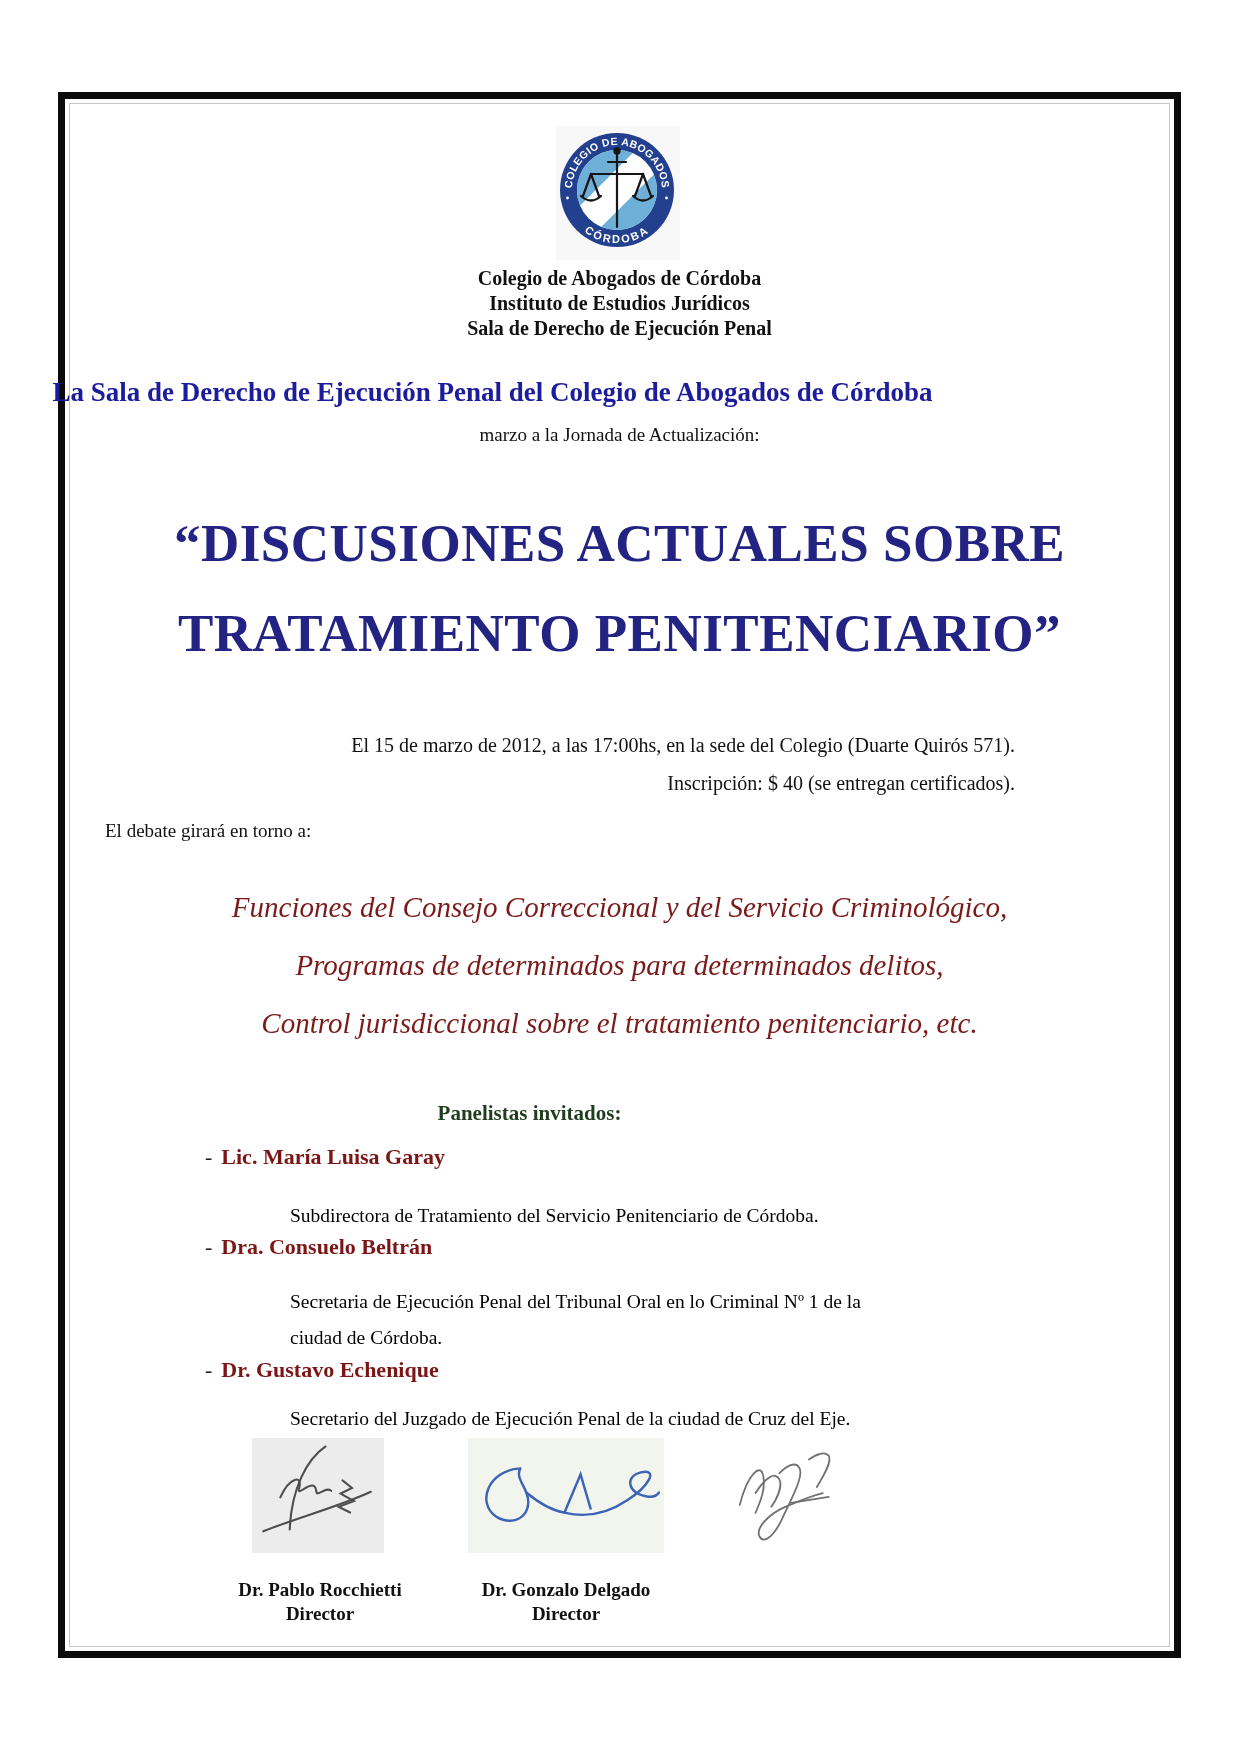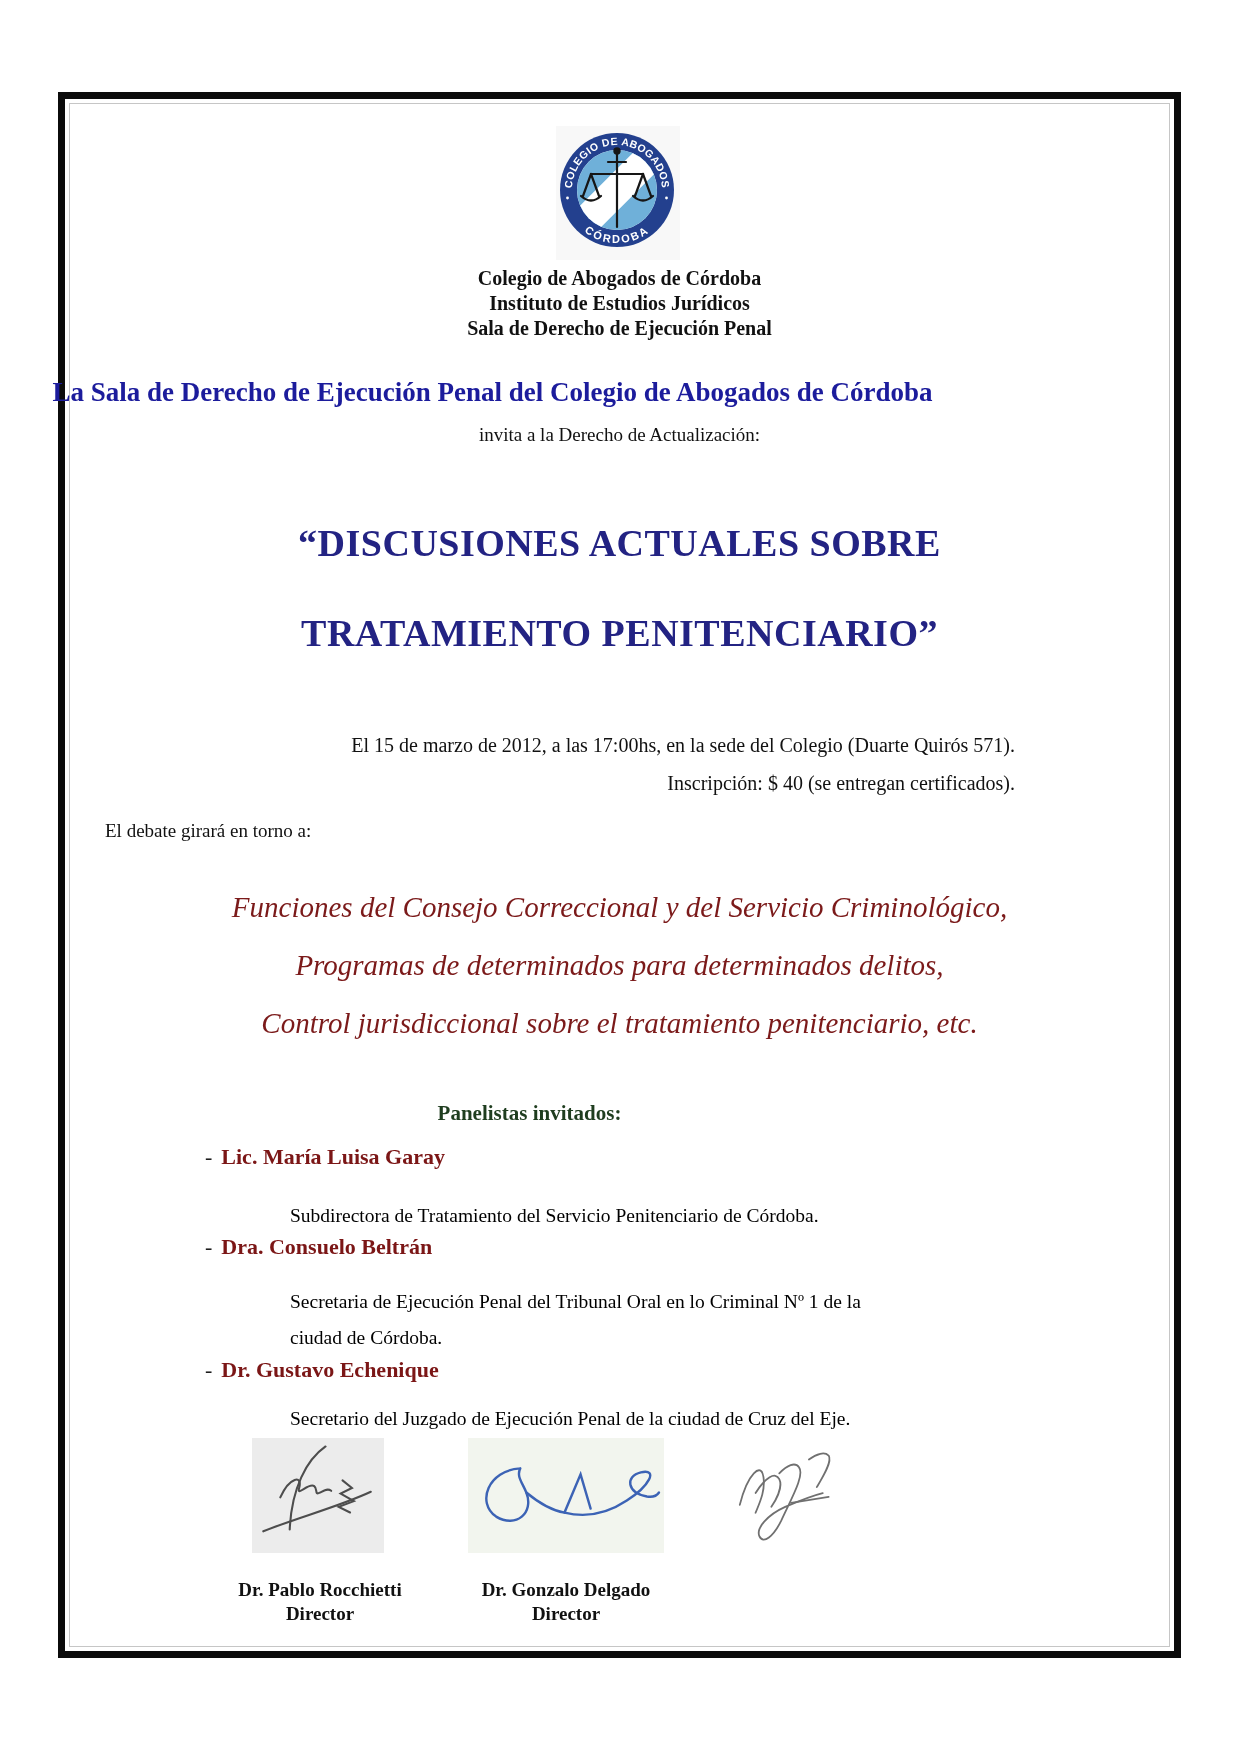--- a/index.html
+++ b/index.html
@@ -35,21 +35,21 @@
   }
   .headline{
     position:absolute;left:0;top:377px;width:985px;text-align:center;
     font-weight:bold;font-size:27px;color:var(--headline-navy);
   }
   .invita{
     position:absolute;left:0;top:424px;width:1239px;text-align:center;font-size:19px;
   }
   .event-title{
     position:absolute;left:0;top:498px;width:1239px;text-align:center;
-    font-weight:bold;font-size:38px;line-height:90px;color:var(--title-navy);
+    font-weight:bold;font-size:53px;line-height:90px;color:var(--title-navy);
     letter-spacing:0.5px;
   }
   .when-block{
     position:absolute;left:0;top:726px;width:1239px;box-sizing:border-box;
     padding-right:240px;text-align:right;font-size:20px;line-height:38px;margin-left:16px;
   }
   .debate-intro{
     position:absolute;left:105px;top:812px;font-size:19px;margin-top:8px;
   }
   .topics{
@@ -122,21 +122,21 @@
   </svg>
 
   <div class="org">
     <div>Colegio de Abogados de Córdoba</div>
     <div>Instituto de Estudios Jurídicos</div>
     <div>Sala de Derecho de Ejecución Penal</div>
   </div>
 
   <div class="headline">La Sala de Derecho de Ejecución Penal del Colegio de Abogados de Córdoba</div>
 
-  <div class="invita">invita a la Derecho de Actualización:</div>
+  <div class="invita">marzo a la Jornada de Actualización:</div>
 
   <div class="event-title">
     <div>“DISCUSIONES ACTUALES SOBRE</div>
     <div>TRATAMIENTO PENITENCIARIO”</div>
   </div>
 
   <div class="when-block">
     <div>El 15 de marzo de 2012, a las 17:00hs, en la sede del Colegio (Duarte Quirós 571).</div>
     <div>Inscripción: $ 40 (se entregan certificados).</div>
   </div>

